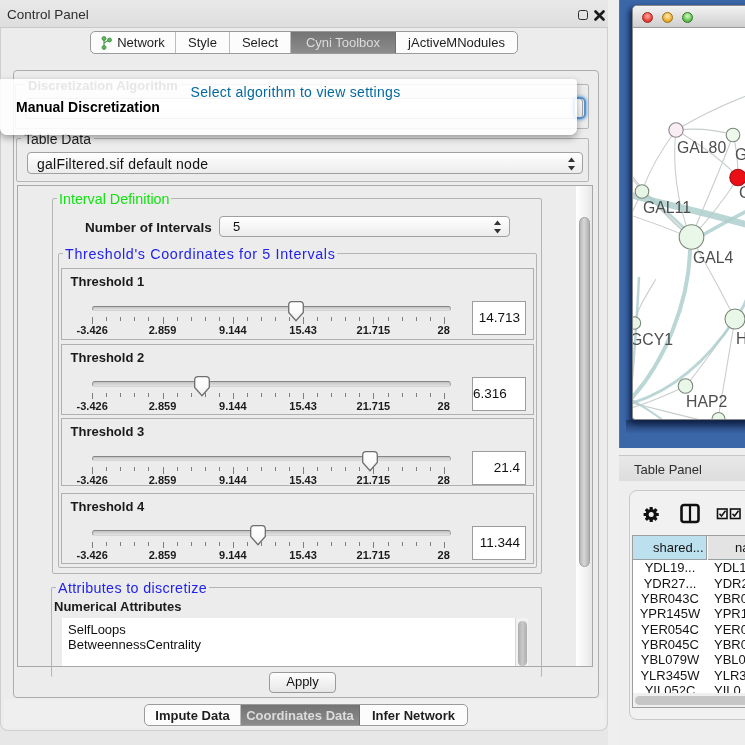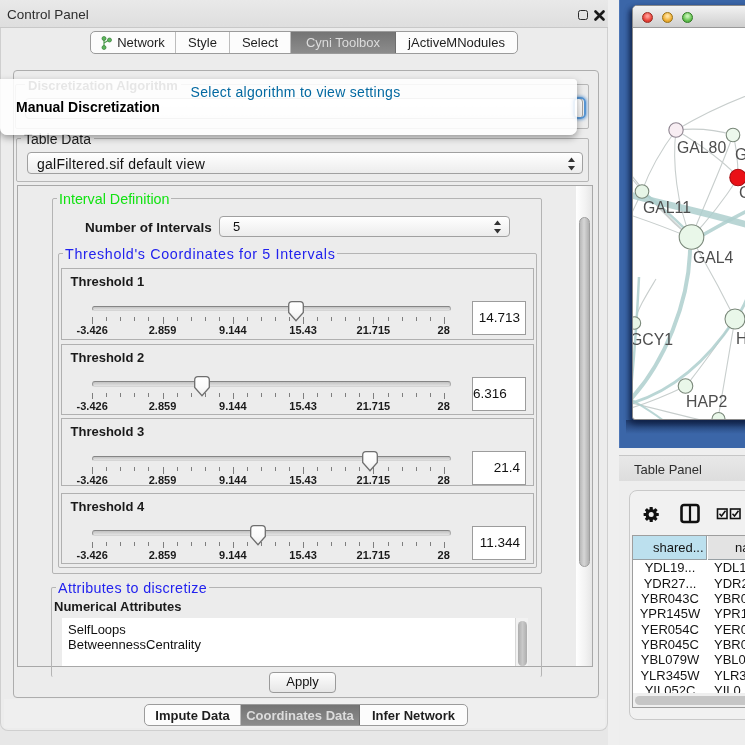--- a/index.html
+++ b/index.html
@@ -43,21 +43,21 @@
 
 <div class="abs" style="left:15px; top:84px; width:574px; height:45px; border:1px solid #B6B6B6; border-radius:2px;"></div>
 <div class="abs" style="left:25px; top:78px; font-size:13px; font-weight:bold; color:#333; background:#ECECEC; padding:0 3px;">Discretization Algorithm</div>
 
 <div class="abs" style="left:25px; top:98px; width:558px; height:21px; background:linear-gradient(#FFFFFF,#EDEDED); border:1px solid #A0A0A0; border-radius:4px;"></div>
 <div class="abs" style="left:573px; top:97px; width:13px; height:22px; border:2.4px solid #5795D2; border-radius:5px; box-shadow:0 0 3px 1px rgba(90,150,214,0.75);"></div>
 
 <div class="abs" style="left:16px; top:138px; width:573px; height:44px; border:1px solid #B6B6B6; border-radius:2px;"></div>
 <div class="abs" style="left:21px; top:131px; font-size:14px; color:#1E1E1E; background:#ECECEC; padding:0 3px;">Table Data</div>
 <div class="abs combo" style="left:27px; top:152px; width:556px; height:22px; background:linear-gradient(#FFFFFF,#ECECEC); border:1px solid #A0A0A0; border-radius:4px;">
-  <div class="abs" style="left:9px; top:3px; font-size:14px; letter-spacing:0.25px; color:#111;">galFiltered.sif default view</div>
+  <div class="abs" style="left:9px; top:3px; font-size:14px; letter-spacing:0.25px; color:#111;">galFiltered.sif default node</div>
   <svg class="abs" style="right:6px; top:4px;" width="9" height="14" viewBox="0 0 9 14">
     <path d="M4.5,0.5 L8,5 L1,5 Z" fill="#333"></path>
       <path d="M4.5,13.5 L8,9 L1,9 Z" fill="#333"></path>
   </svg>
 </div>
 
 <div class="abs" style="left:17px; top:185px; width:576px; height:482px; background:#ECECEC; border:1px solid #A8A8A8;"></div>
 
 <div class="abs" style="left:52px; top:198px; width:490px; height:376px; border:1px solid #B4B4B4; border-radius:2px;"></div>
 <div class="abs" style="left:57px; top:191px; font-size:14.3px; color:#11E211; background:#ECECEC; padding:0 2px;">Interval Definition</div>

